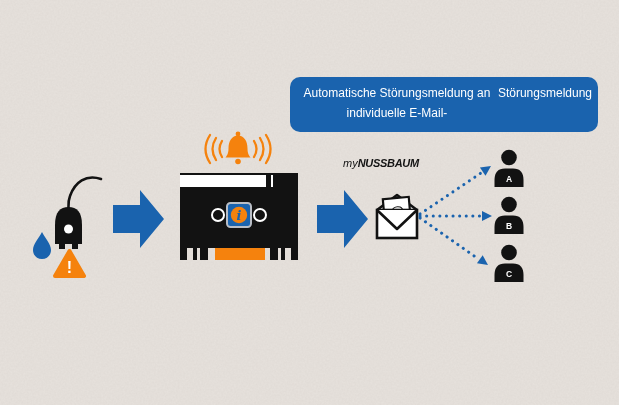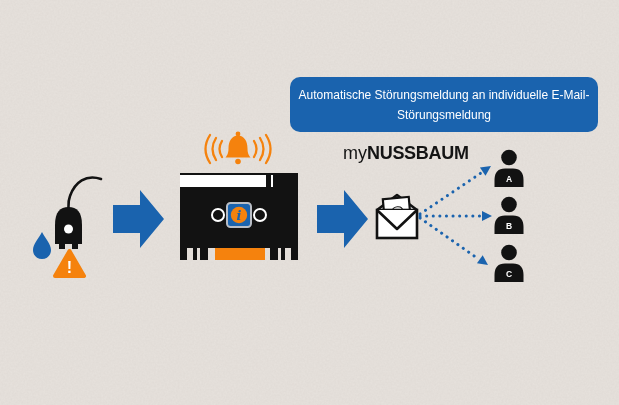--- a/index.html
+++ b/index.html
@@ -7,27 +7,27 @@
     position:relative;width:619px;height:405px;overflow:hidden;
     background:#e7e2dd;
     font-family:"Liberation Sans", sans-serif;
   }
   .abs{position:absolute;}
   #noise{position:absolute;left:0;top:0;pointer-events:none;}
   .banner{
     left:290px;top:77px;width:308px;height:55px;
     background:#1a63ae;border-radius:10px;
     color:#ffffff;text-align:center;
-    display:flex;flex-direction:column;justify-content:center;
+    display:flex;flex-direction:row;justify-content:center;
     font-size:12px;line-height:20px;
     box-sizing:border-box;padding:6px 6px;
   }
   .brand{
-    left:343px;top:143px;width:110px;
-    font-size:18px;color:#141414;white-space:nowrap;
+    left:343px;top:157px;width:110px;
+    font-style:italic;font-size:11px;color:#141414;white-space:nowrap;
   }
   .brand .bold{font-weight:bold;letter-spacing:-0.3px;}
   svg{display:block;}
   svg text{font-family:"Liberation Sans", sans-serif;}
   .serif-i{font-family:"DejaVu Serif", serif;}
 </style>
 </head>
 <body>
 
 <div id="stage">

